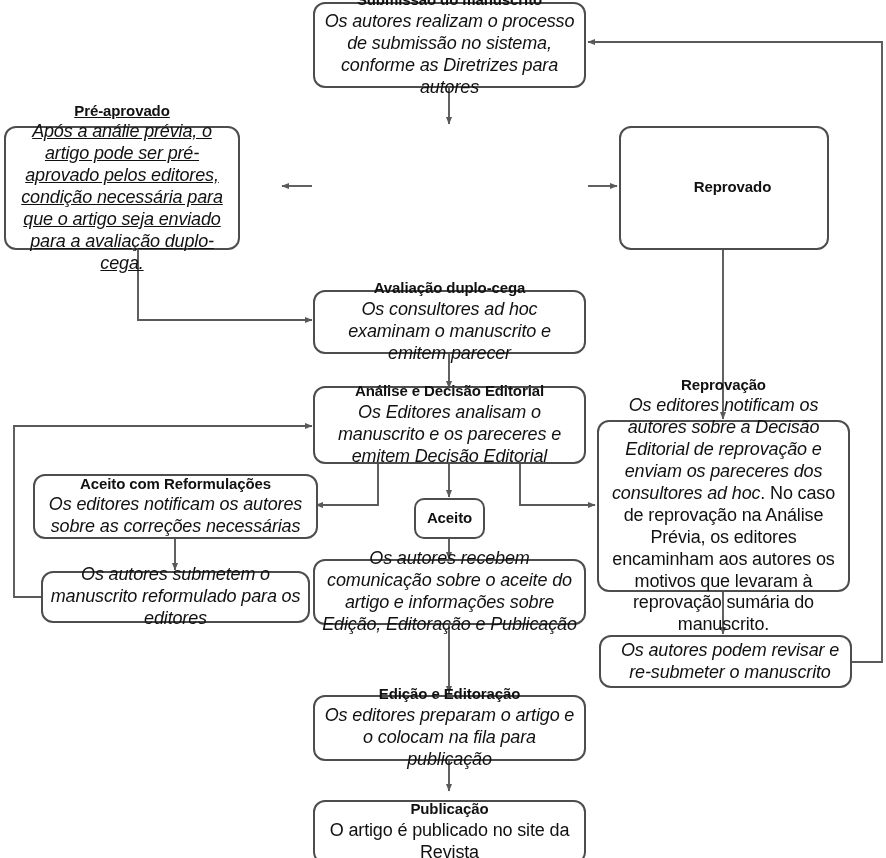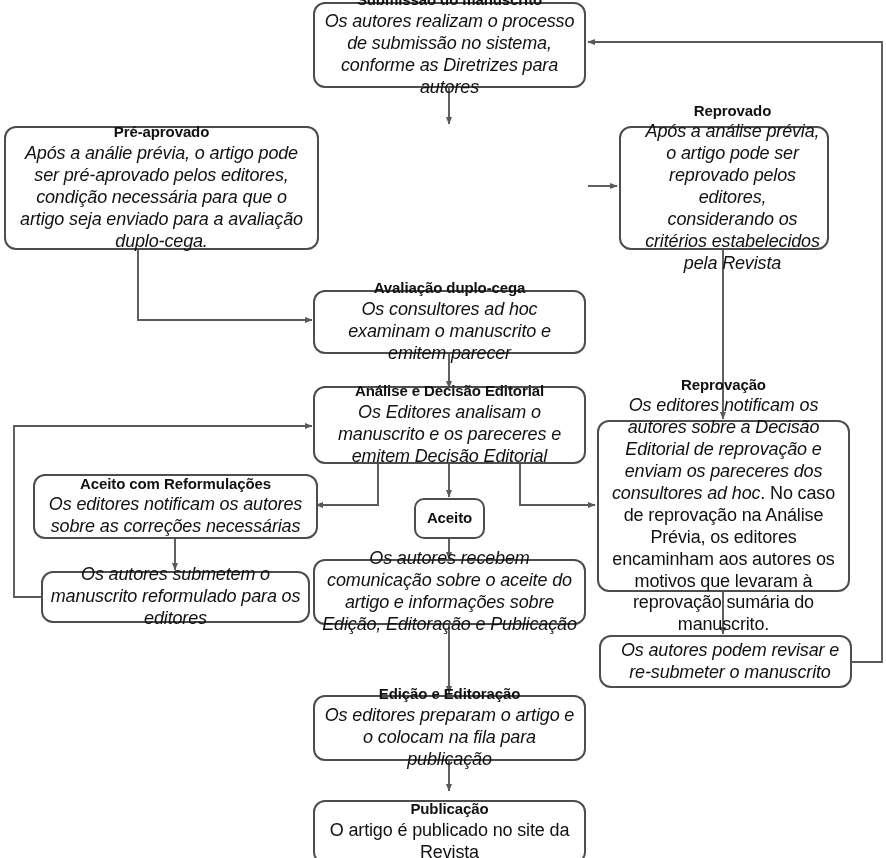--- a/index.html
+++ b/index.html
@@ -95,29 +95,28 @@
 
       <path d="M852,662 L882,662 L882,42 L588,42"></path>
     </g>
   </svg>
 
   <div class="node" style="left:313px;top:2px;width:273px;height:86px;">
     <div class="ttl">Submissão do manuscrito</div>
     <div class="body">Os autores realizam o processo de submissão no sistema, conforme as Diretrizes para autores</div>
   </div>
 
-  <div class="node" style="left:4px;top:126px;width:315px;height:124px;">
+  <div class="node" style="left:4px;top:126px;width:236px;height:124px;text-decoration:underline;">
     <div class="ttl">Pré-aprovado</div>
     <div class="body">Após a análie prévia, o artigo pode ser pré-aprovado pelos editores, condição necessária para que o artigo seja enviado para a avaliação duplo-cega.</div>
   </div>
 
 
   <div class="node" style="left:619px;top:126px;width:210px;height:124px;padding-left:24px;">
     <div class="ttl">Reprovado</div>
-    <div class="body">Após a análise prévia, o artigo pode ser reprovado pelos editores, considerando os critérios estabelecidos pela Revista</div>
   </div>
 
   <div class="node" style="left:313px;top:290px;width:273px;height:64px;">
     <div class="ttl">Avaliação duplo-cega</div>
     <div class="body">Os consultores ad hoc examinam o manuscrito e emitem parecer</div>
   </div>
 
   <div class="node" style="left:313px;top:386px;width:273px;height:78px;">
     <div class="ttl">Análise e Decisão Editorial</div>
     <div class="body">Os Editores analisam o manuscrito e os pareceres e emitem Decisão Editorial</div>

